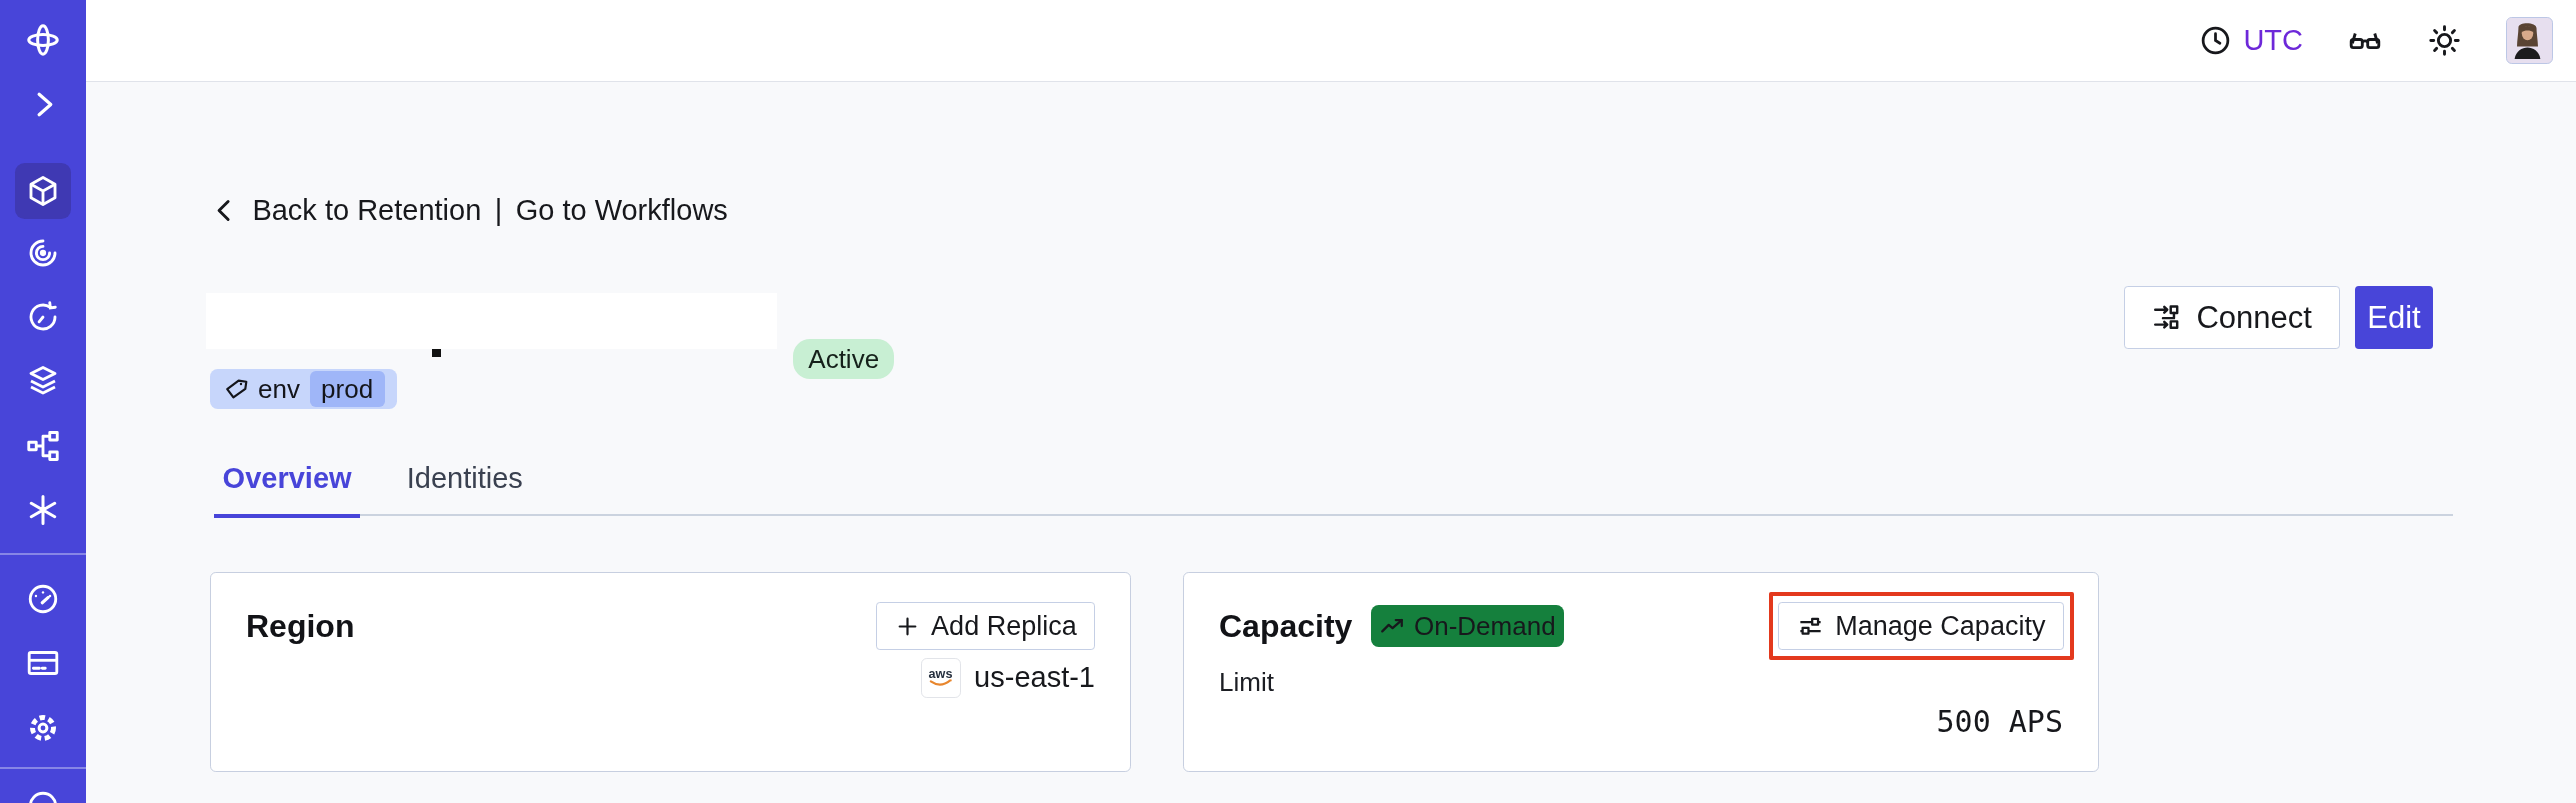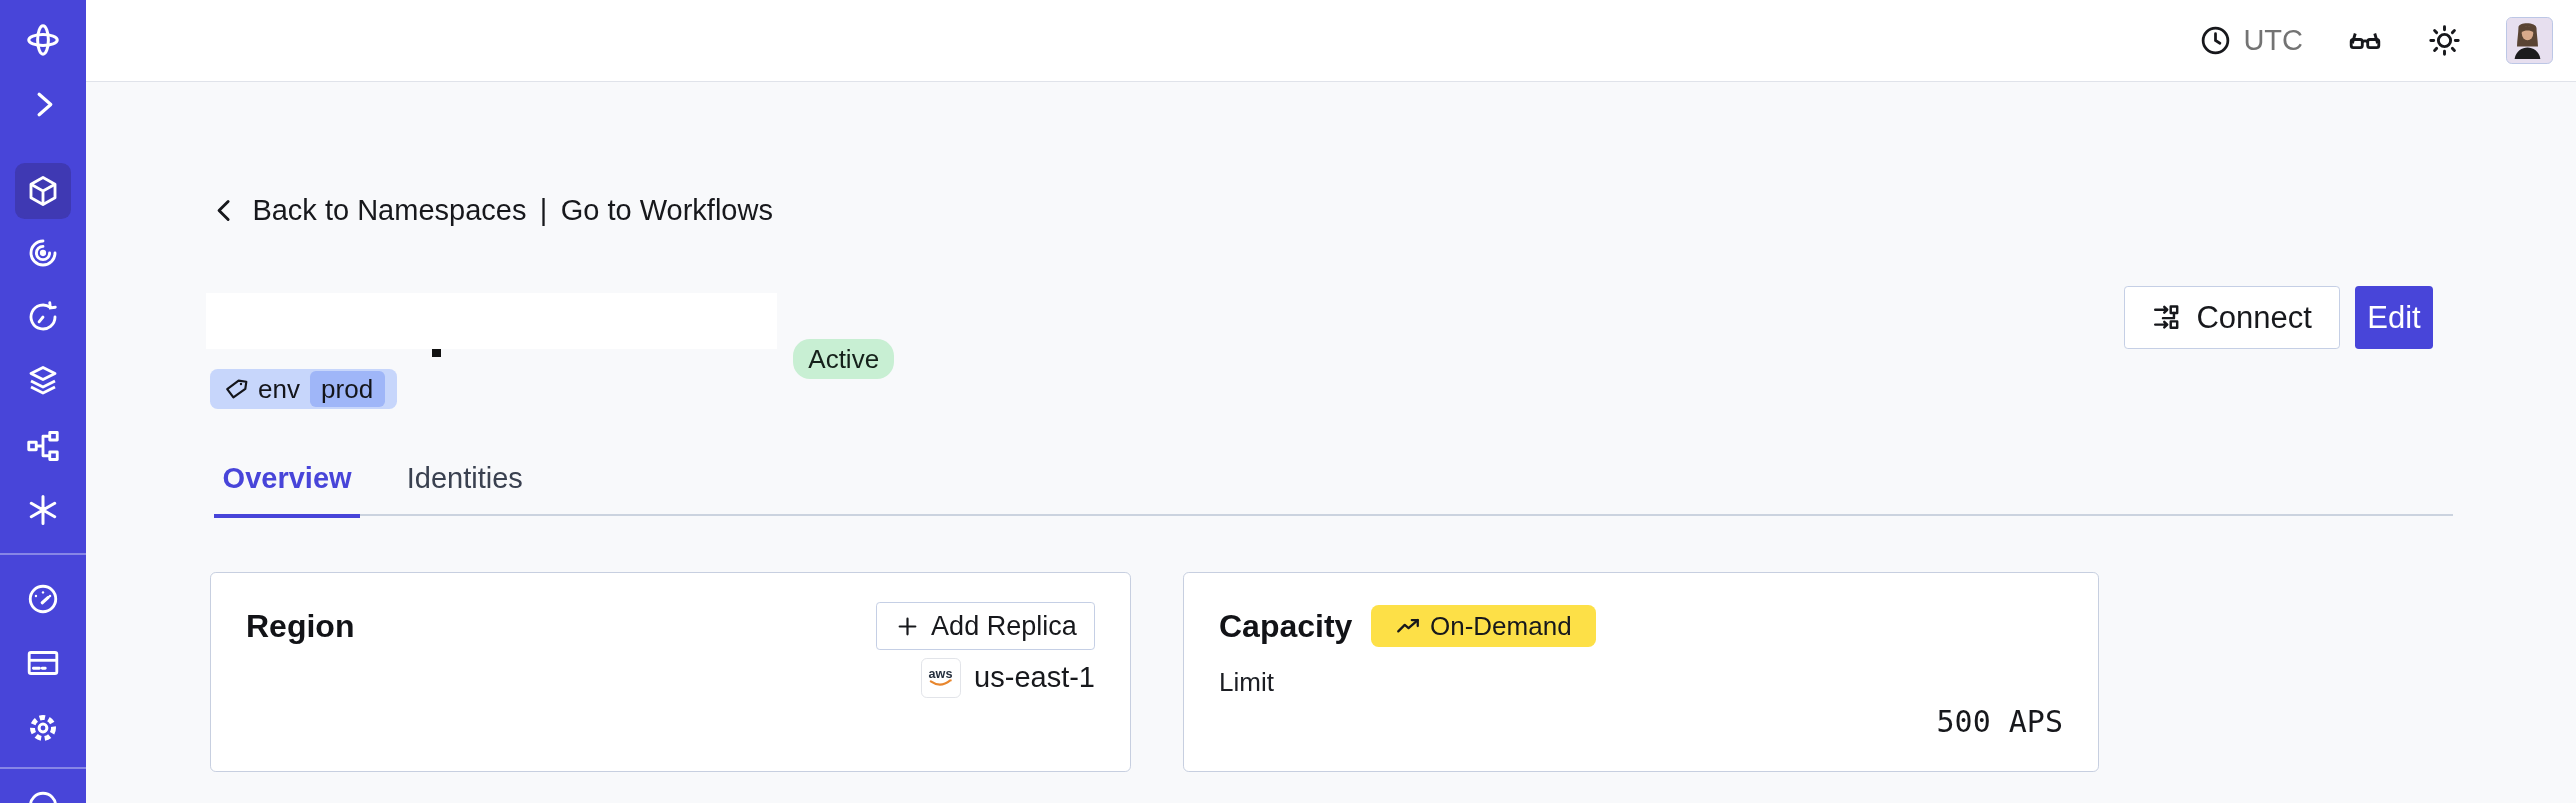--- a/index.html
+++ b/index.html
@@ -7,21 +7,21 @@
        font-family:"Liberation Sans",sans-serif;color:#16171D;}
   
   .sidebar{position:absolute;left:0;top:0;width:86px;height:804px;background:#4845D9;z-index:6;}
   .side-icon{position:absolute;left:0;width:86px;display:flex;justify-content:center;}
   .side-active{position:absolute;left:15.3px;top:163px;width:56px;height:56px;background:#3F39B3;border-radius:9.6px;}
   .side-div{position:absolute;left:0;width:86px;height:1.9px;background:rgba(255,255,255,.35);}
   
   .topbar{position:absolute;left:86px;top:0;right:0;height:82px;background:#FFFFFF;
           border-bottom:1.9px solid #E0E3EA;display:flex;align-items:center;justify-content:flex-end;
           gap:44px;padding-right:23px;box-sizing:border-box;}
-  .tz{display:flex;align-items:center;gap:11.5px;font-size:29px;color:#737373;}
+  .tz{display:flex;align-items:center;gap:11.5px;font-size:29px;color:#6d28d9;}
   .avatar{width:45px;height:45px;border-radius:5.8px;border:1.9px solid #BCC7E6;overflow:hidden;background:#E7DFEF;}
   
   .breadcrumb{position:absolute;left:210px;top:194px;display:flex;align-items:center;gap:13.4px;
               font-size:29px;font-weight:500;color:#17181C;}
   .crumb{cursor:pointer;}
   
   .title-redact{position:absolute;left:206px;top:293px;width:571px;height:56px;background:#FFFFFF;}
   .title-dot{position:absolute;left:432px;top:349px;width:8.6px;height:7.7px;background:#121212;}
   .status-badge{position:absolute;left:793px;top:299px;height:40px;padding:0 15.3px;background:#C8EFD3;
                 border-radius:17px;font-size:26px;display:flex;align-items:center;color:#15201A;margin-top:40px;}
@@ -38,22 +38,22 @@
         border-bottom:2.9px solid #CBD3DF;box-sizing:border-box;}
   .tab{font-size:29px;padding:0 8.6px 19px 8.6px;cursor:pointer;color:#3A4150;border-bottom:4.8px solid transparent;margin-bottom:-3.8px;}
   .tab.active{color:#4845D9;font-weight:700;border-bottom-color:#4845D9;}
   
   .card{position:absolute;top:572px;height:200px;background:#FFFFFF;border:1.9px solid #C7CFE0;
         border-radius:5.8px;box-sizing:border-box;padding:27px 35px;}
   .card-header{display:flex;align-items:center;justify-content:space-between;height:52px;}
   .card-hleft{display:flex;align-items:center;gap:19px;}
   .card-title{font-size:32px;font-weight:600;color:#121317;}
   .card-btn{height:48px;gap:11.5px;padding:0 17.3px;font-size:27px;font-weight:500;}
-  .pill{height:42px;background:#fde047;border-radius:7.7px;display:flex;align-items:center;gap:8.6px;
-        padding:0 24px;font-size:26px;color:#17181C;}
+  .pill{height:42px;background:#15803d;border-radius:7.7px;display:flex;align-items:center;gap:8.6px;
+        padding:0 8px;font-size:26px;color:#17181C;}
   .annotation{border:4.8px solid #E3391D;border-radius:1.9px;padding:5.8px;margin:-10.5px;}
   .field-label{margin-top:15.3px;font-size:26px;color:#1C1E24;}
   .field-value{margin-top:5.8px;display:flex;align-items:center;gap:13.4px;font-size:29px;color:#17181C;justify-content:flex-end;}
   .mono{font-family:"DejaVu Sans Mono",monospace;font-size:30px;color:#17181C;}
   .aws-badge{width:40px;height:40px;border:1.9px solid #E2E4E9;border-radius:5.8px;background:#fff;
              display:flex;align-items:center;justify-content:center;box-sizing:border-box;}
   svg{display:block;}
 </style>
 </head>
 <body>
@@ -183,21 +183,21 @@
       </svg>
     </div>
   </header>
 
   <div class="breadcrumb">
     <span>
       <svg width="29" height="29" viewBox="0 0 24 24" fill="none" stroke="#17181C" stroke-width="2.4" stroke-linecap="round" stroke-linejoin="round">
         <path d="M15 4.5L7.5 12l7.5 7.5"></path>
       </svg>
     </span>
-    <span class="crumb">Back to Namespaces</span>
+    <span class="crumb">Back to Retention</span>
     <span>|</span>
     <span class="crumb">Go to Workflows</span>
   </div>
 
   <div class="title-redact"></div>
   <div class="title-dot"></div>
   <div class="status-badge">Active</div>
 
   <button class="btn btn-connect">
     <span>
@@ -261,20 +261,32 @@
         <div class="pill">
           <span>
             <svg width="26" height="26" viewBox="0 0 24 24" fill="none" stroke="#17181C" stroke-width="2.1" stroke-linecap="round" stroke-linejoin="round">
               <path d="M3 17l6-6 3.5 3L21 6.5"></path>
                 <path d="M15.5 6.5H21V12"></path>
             </svg>
           </span>
           <span>On-Demand</span>
         </div>
       </div>
+      <div class="annotation">
+        <button class="btn card-btn">
+          <span>
+            <svg width="27" height="27" viewBox="0 0 24 24" fill="none" stroke="#17181C" stroke-width="2" stroke-linejoin="round">
+              <path d="M3 8h18M3 16h18"></path>
+                <rect x="13.5" y="5.2" width="5.2" height="5.2" fill="#fff"></rect>
+                <rect x="5" y="13.2" width="5.2" height="5.2" fill="#fff"></rect>
+            </svg>
+          </span>
+          <span>Manage Capacity</span>
+        </button>
+      </div>
     </div>
     <div class="field-label">Limit</div>
     <div class="field-value">
       <span class="mono">500 APS</span>
     </div>
   </section>
 
 
 </div>
 

